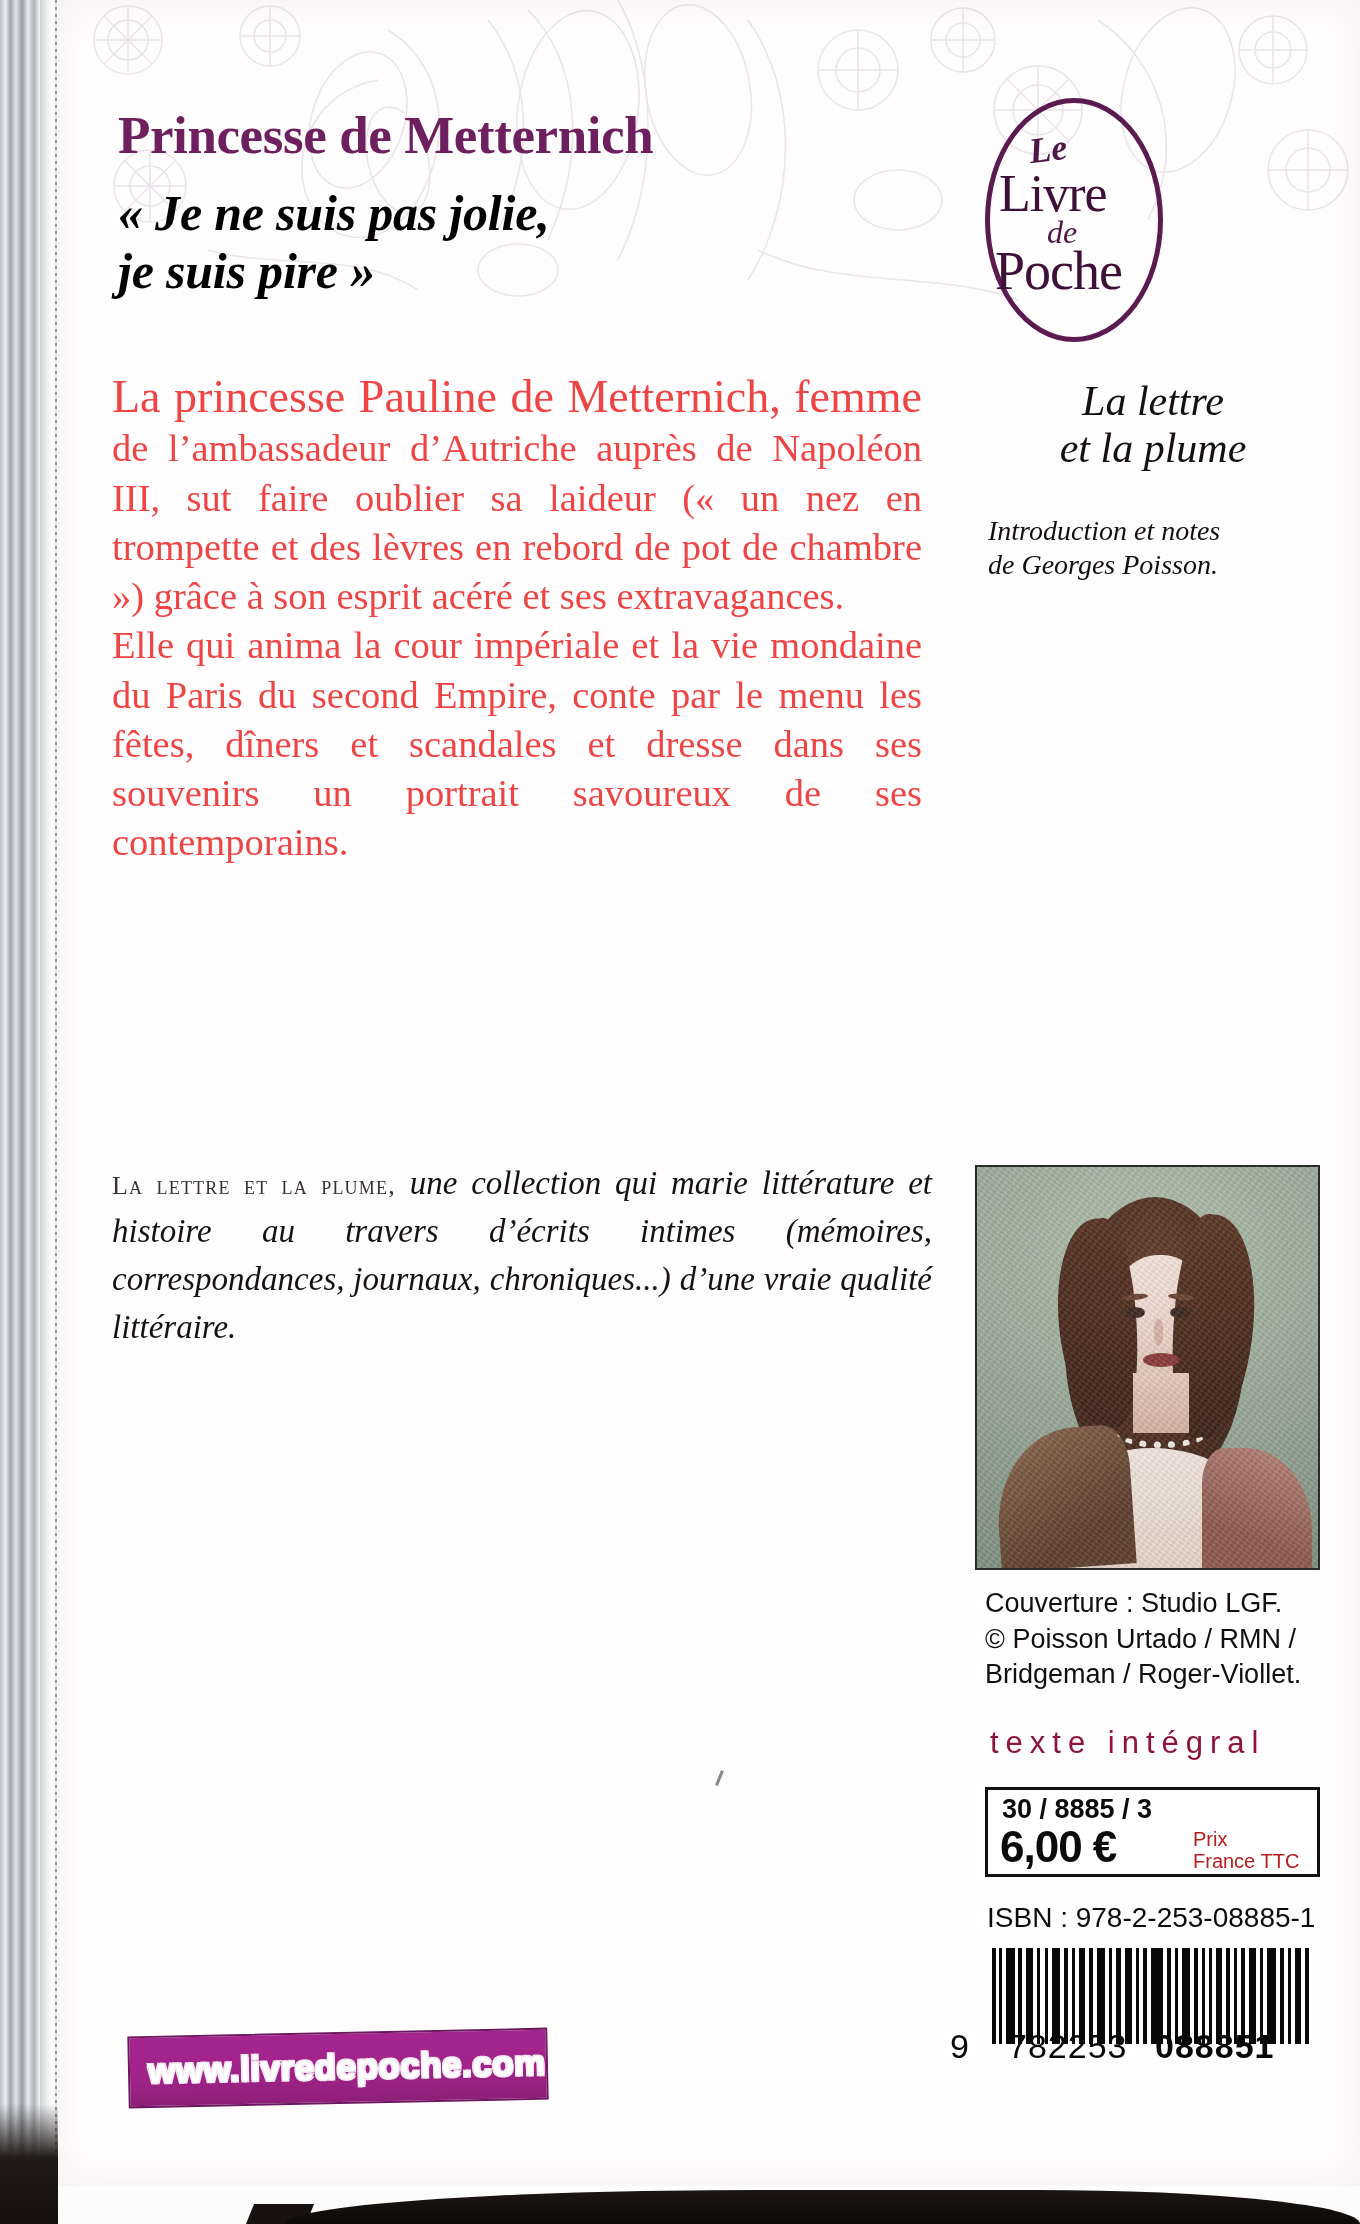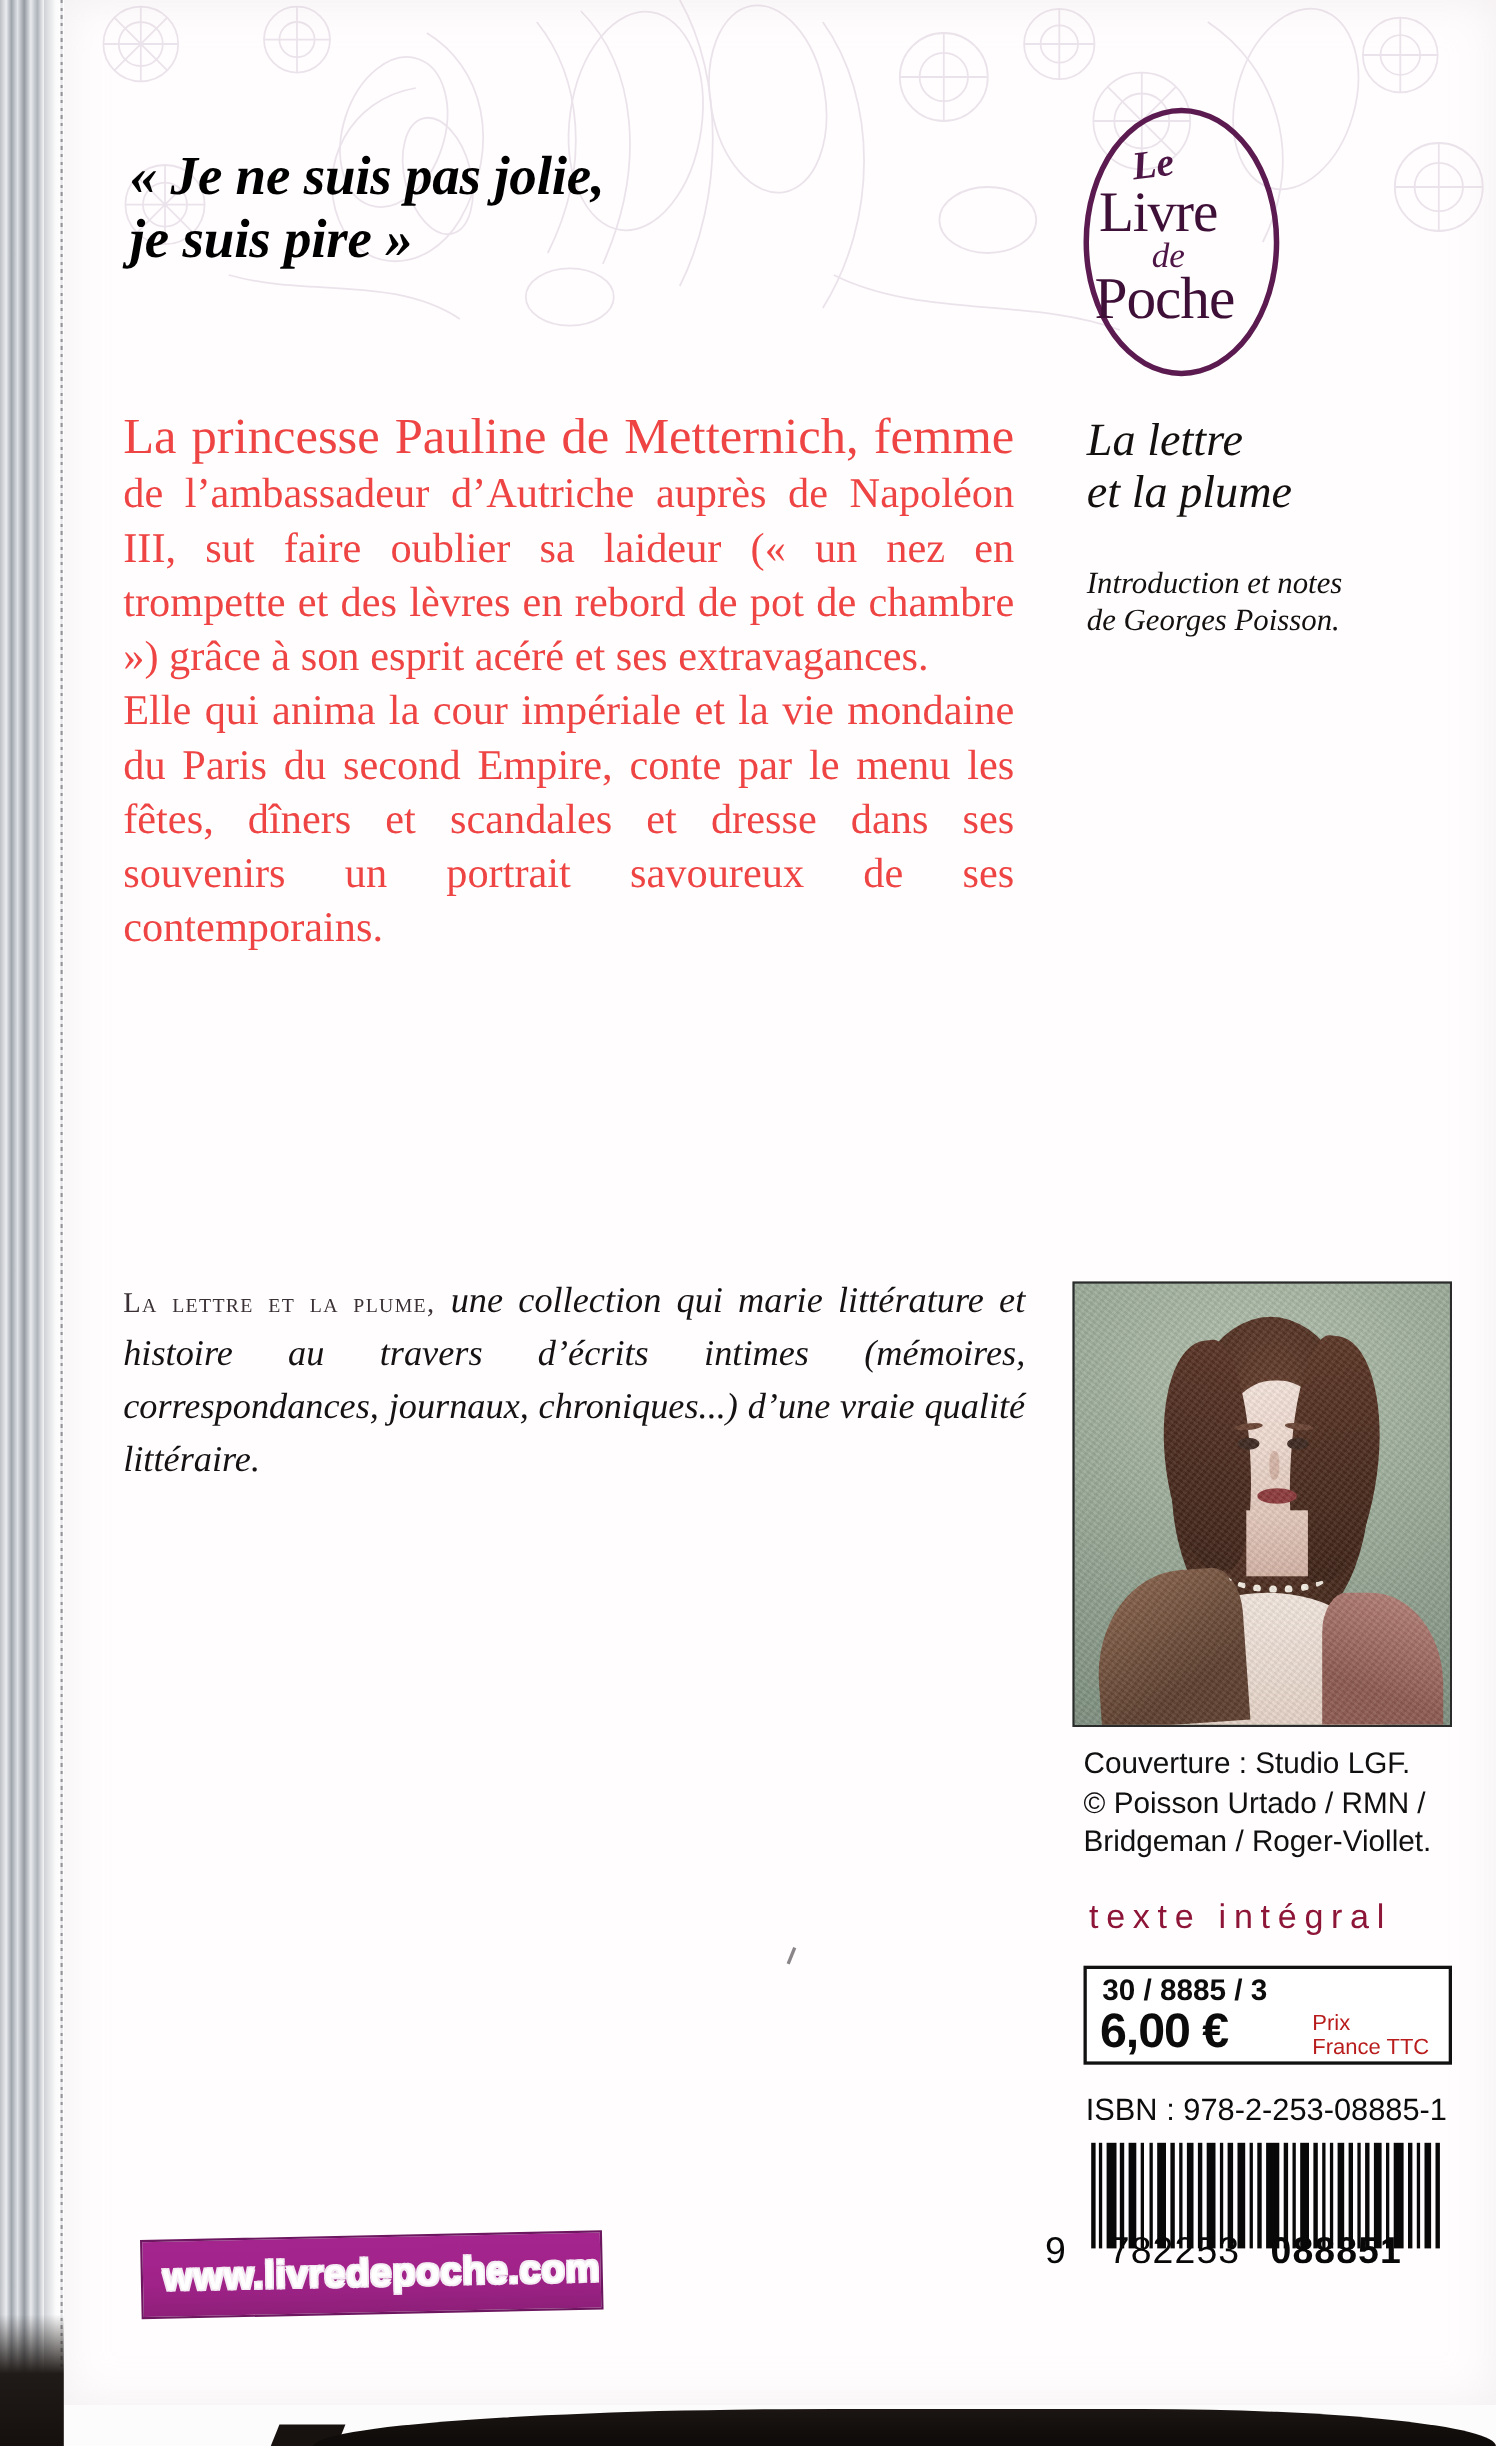--- a/index.html
+++ b/index.html
@@ -206,20 +206,21 @@
   .collection-title {
     position: absolute;
     left: 988px;
     top: 378px;
     width: 330px;
     font-family: "Liberation Serif", serif;
     font-style: italic;
     font-size: 42px;
     line-height: 1.12;
     color: #141010;
+    text-align: center;
   }
   .collection-title div { white-space: nowrap; }
 
   .intro-notes {
     position: absolute;
     left: 988px;
     top: 514px;
     width: 340px;
     font-family: "Liberation Serif", serif;
     font-style: italic;
@@ -563,20 +564,21 @@
       <ellipse cx="840" cy="200" rx="44" ry="30"></ellipse>
       <ellipse cx="460" cy="270" rx="40" ry="26"></ellipse>
     </g>
   </svg>
 
   <div class="spine-edge"></div>
   <div class="spine-fold"></div>
   <div class="spine-hairline"></div>
 
   <div class="title-block">
+    <div class="book-title">Princesse de Metternich</div>
     <div class="book-subtitle">
       <div>« Je ne suis pas jolie,</div>
       <div>je suis pire »</div>
     </div>
   </div>
 
   <div class="blurb">
     <p>
       <span class="dropcap">La princesse Pauline de Metternich, femme</span>
       <span>de l’ambassadeur d’Autriche auprès de</span>

